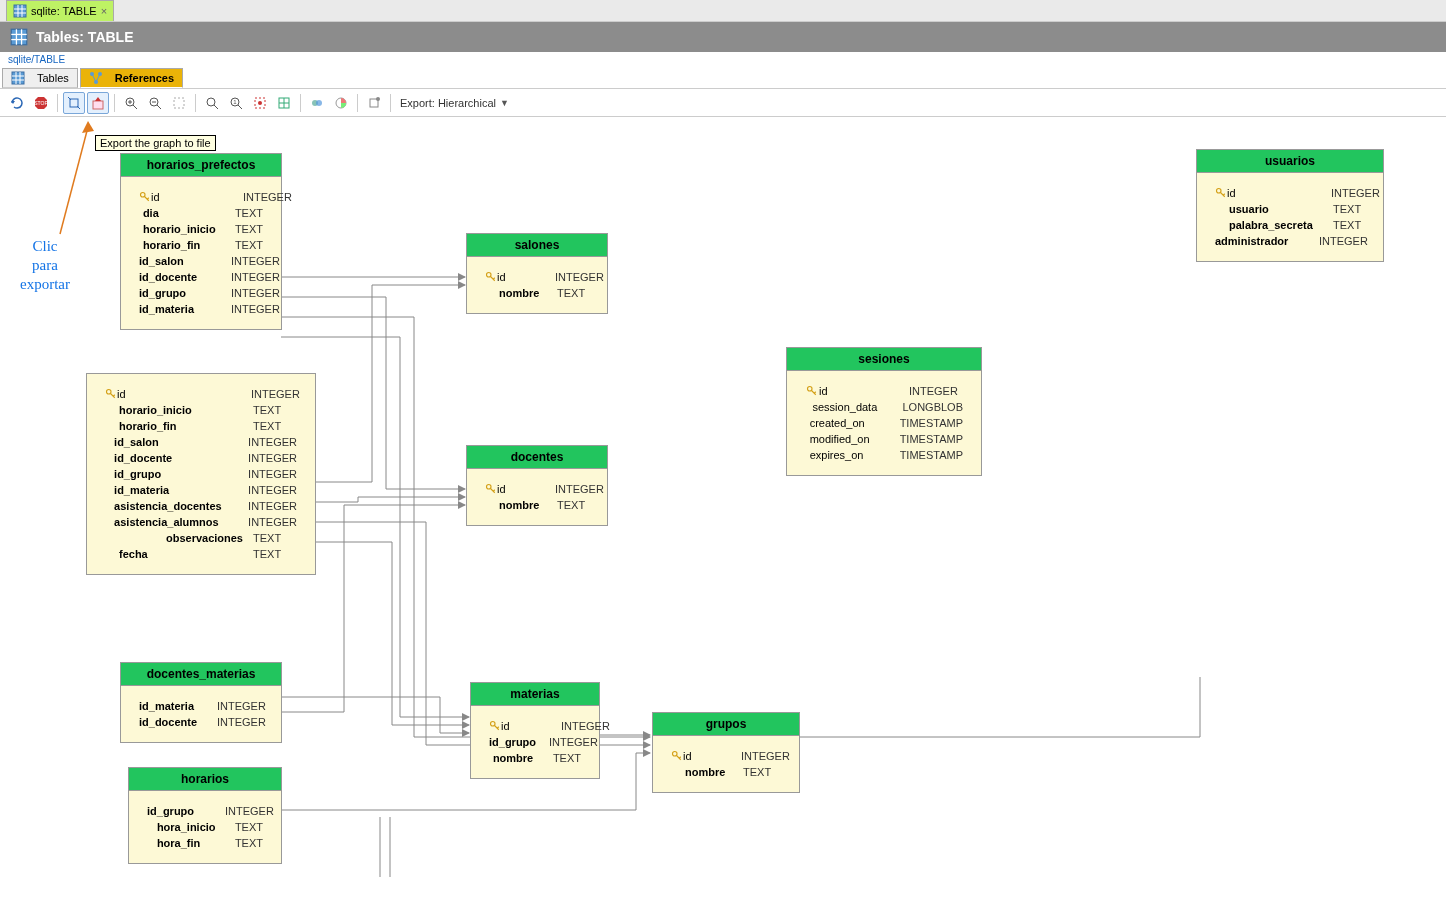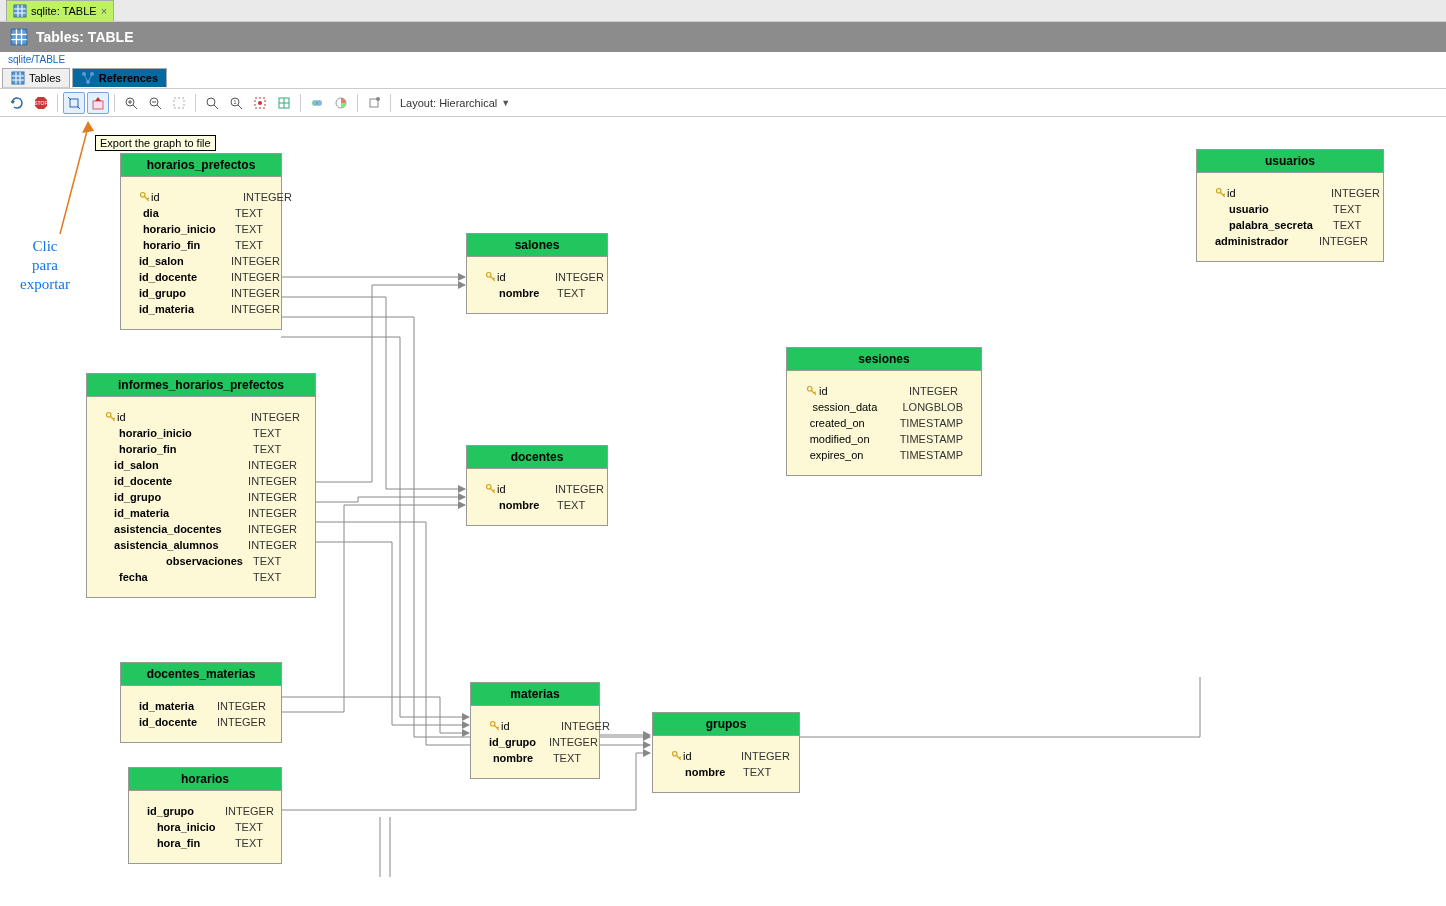--- a/index.html
+++ b/index.html
@@ -6,22 +6,22 @@
 body { font-family: Arial, sans-serif; font-size: 11px; background: #eaeaea; width: 1446px; height: 906px; overflow: hidden; position: relative; }
 
 .tab-strip { background: #eaeaea; height: 22px; display: flex; border-bottom: 1px solid #ccc; }
 .file-tab { background: #bef264; border: 1px solid #aaa; border-bottom: none; padding: 2px 6px; display: flex; align-items: center; gap: 4px; margin-left: 6px; font-size: 11px; }
 .file-tab .close-x { cursor: pointer; color: #666; }
 
 .title-bar { background: #8c8c8c; color: #fff; padding: 6px 10px; display: flex; align-items: center; gap: 8px; font-size: 14px; font-weight: bold; }
 .breadcrumb { background: #fff; color: #1565c0; font-size: 10px; padding: 2px 8px; }
 
 .sub-tabs { display: flex; background: #fff; border-bottom: 1px solid #ccc; height: 22px; align-items: flex-end; }
-.sub-tab { border: 1px solid #aaa; padding: 2px 8px; display: flex; align-items: center; gap: 4px; background: #efefef; font-size: 11px; margin-left: 2px; border-bottom: 1px solid #ccc; }
-.sub-tab.active { background: #0369a1; border-bottom: 1px solid #fff; font-weight: bold; }
+.sub-tab { border: 1px solid #aaa; padding: 2px 8px; display: flex; align-items: center; gap: 12px; background: #efefef; font-size: 11px; margin-left: 2px; border-bottom: 1px solid #ccc; }
+.sub-tab.active { background: #eab308; border-bottom: 1px solid #fff; font-weight: bold; }
 
 .toolbar { background: #fff; border-bottom: 1px solid #ccc; display: flex; align-items: center; gap: 2px; padding: 3px 6px; height: 28px; }
 .tb-btn { width: 22px; height: 22px; display: flex; align-items: center; justify-content: center; border: 1px solid transparent; border-radius: 2px; cursor: pointer; }
 .tb-btn.active { border: 1px solid #7aa7d9; background: #e4f0fd; }
 .tb-sep { width: 1px; height: 18px; background: #ccc; margin: 0 3px; }
 .layout-label { font-size: 11px; color: #333; margin-left: 4px; display: flex; align-items: center; gap: 4px; }
 .dropdown-arrow { font-size: 9px; color: #555; }
 
 .canvas { position: relative; background: #fff; height: 806px; overflow: hidden; }
 
@@ -199,21 +199,21 @@
     </div>
   <div class="tb-sep"></div>
   <div class="tb-btn">
       <svg width="14" height="14">
         <rect x="3" y="3" width="8" height="8" fill="none" stroke="#888"></rect>
         <circle cx="11" cy="3" r="2" fill="#888"></circle>
       </svg>
     </div>
   <div class="tb-sep"></div>
   <div class="layout-label">
-    <span>Layout: Hierarchical</span>
+    <span>Export: Hierarchical</span>
     <span class="dropdown-arrow">▼</span>
   </div>
 </div>
 
 <div class="canvas">
 
   <div class="annotation" style="left:20px; top:120px;">
     <span>Clic</span><br>
     <span>para</span><br>
     <span>exportar</span>
@@ -363,21 +363,20 @@
         </div>
         <div class="db-row">
           <span class="key-col"></span>
           <span class="name-col" style="width: 104px; font-weight: bold;">administrador</span>
           <span class="type-col">INTEGER</span>
         </div>
       </div>
   </div>
 
   <div class="db-table" style="left:86px; top:256px; width:230px;">
-    <div class="db-table-header">informes_horarios_prefectos</div>
     <div class="db-table-body">
         <div class="db-row">
           <span class="key-col">
             <svg width="12" height="12" viewBox="0 0 16 16">
               <circle cx="5" cy="5" r="3" fill="none" stroke="#d4a017" stroke-width="1.5"></circle>
               <line x1="7" y1="7" x2="13" y2="13" stroke="#d4a017" stroke-width="1.5"></line>
               <line x1="11" y1="11" x2="13" y2="9" stroke="#d4a017" stroke-width="1.5"></line>
             </svg>
           </span>
           <span class="name-col" style="width: 134px;">id</span>

